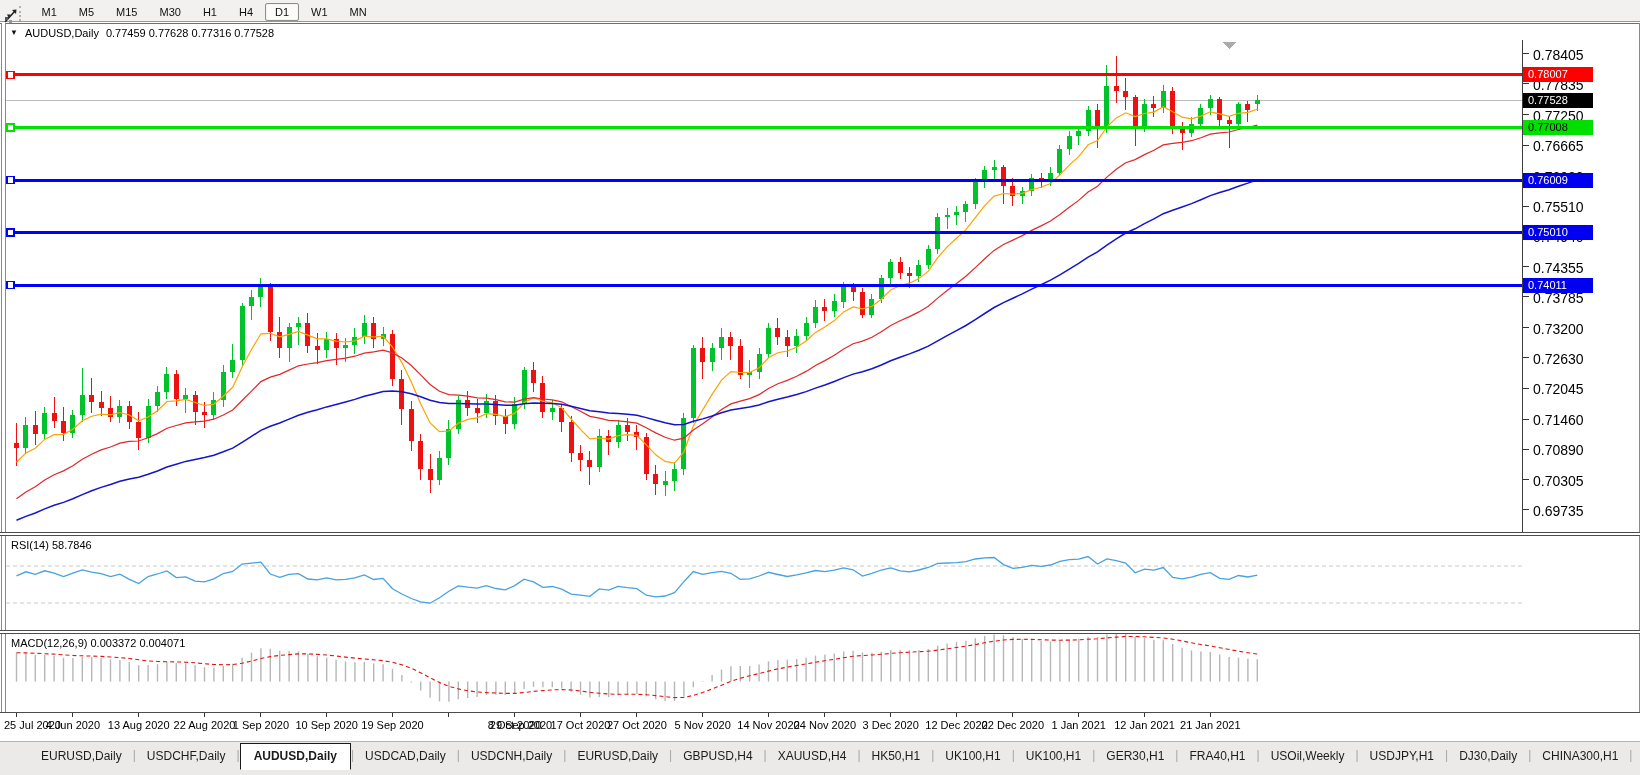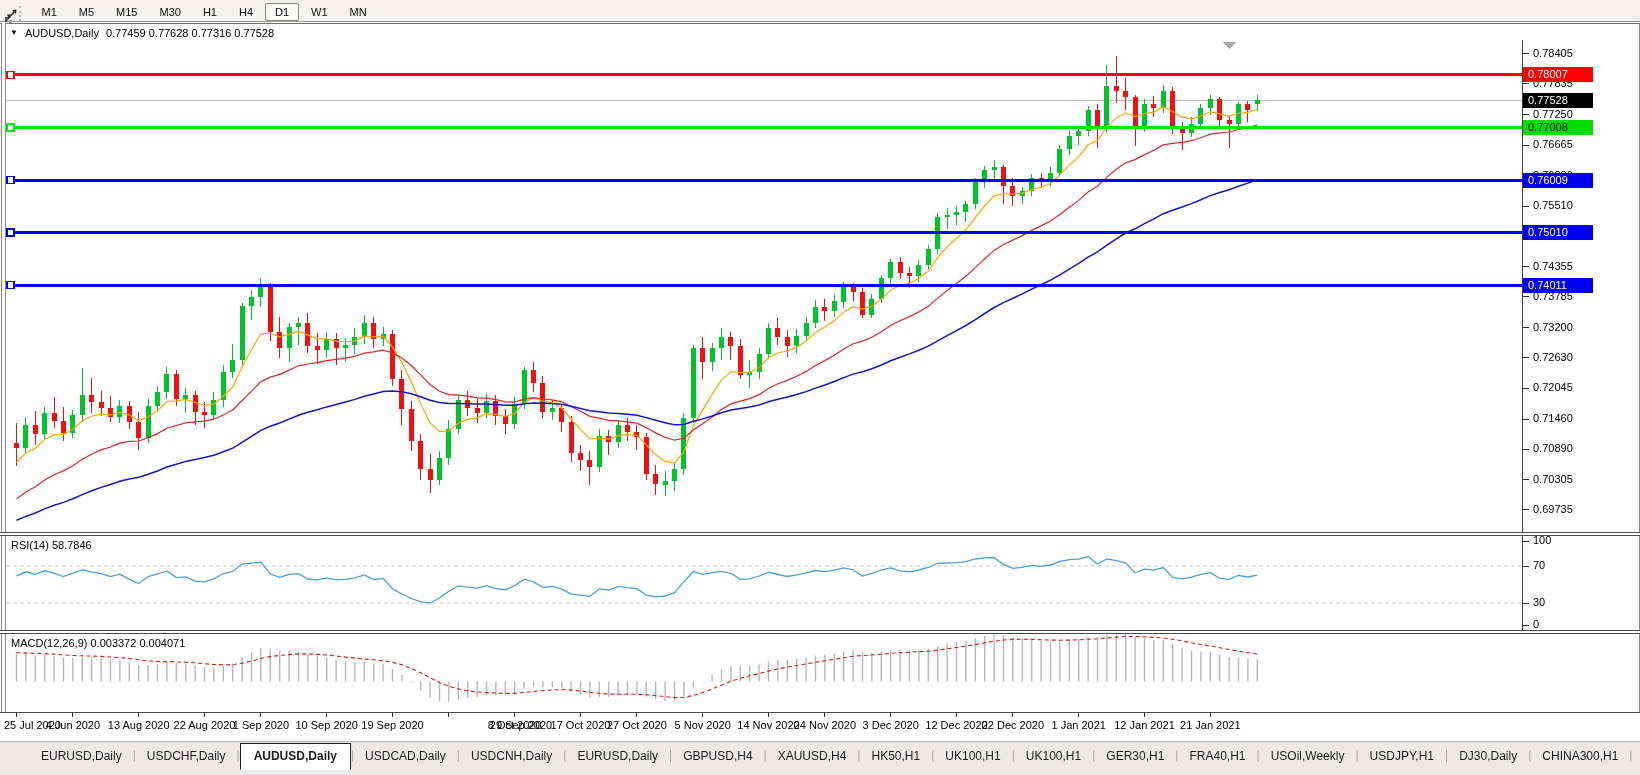--- a/index.html
+++ b/index.html
@@ -25,21 +25,21 @@
   svg{position:absolute;display:block;}
   #main-plot{top:40px;left:6px;}
   #rsi-plot{top:536px;left:6px;}
   #macd-plot{top:634px;left:6px;}
   .splitter{position:absolute;left:0;width:1640px;height:4px;background:#fff;border-top:1px solid #4c4c4c;border-bottom:1px solid #4c4c4c;box-sizing:border-box;}
   .bottom-line{position:absolute;left:0;top:712px;width:1640px;height:0;border-top:1px solid #4c4c4c;}
   .pane-label{position:absolute;left:11px;font-size:11px;color:#000;z-index:3;}
   
   .axis-col{position:absolute;left:1522px;width:118px;border-left:1px solid #3e3e3e;box-sizing:border-box;background:transparent;z-index:2;}
   .tick-dash{position:absolute;left:0;width:6px;height:1px;background:#333;}
-  .axis-label{position:absolute;left:10px;font-size:11px;color:#000;white-space:nowrap;}
+  .axis-label{position:absolute;left:10px;font-size:14px;color:#000;white-space:nowrap;}
   .axis-box{position:absolute;left:0;width:70px;height:15px;font-size:11px;line-height:15px;padding-left:5px;box-sizing:border-box;white-space:nowrap;z-index:4;}
   
   .date-row{position:absolute;top:713px;left:0;width:1640px;height:28px;background:#fff;}
   .date-tick{position:absolute;top:0;width:1px;height:4px;background:#333;}
   .date-label{position:absolute;top:6px;font-size:11px;color:#000;white-space:nowrap;transform:translateX(-50%);}
   .date-label.first{transform:none;}
   
   .tab-bar{position:absolute;top:741px;left:0;width:1640px;height:34px;background:#eceae8;
            border-top:1px solid #b5b3b0;display:flex;align-items:flex-start;padding-left:30px;box-sizing:border-box;overflow:hidden;}
   .tab{font-size:12px;color:#1c1c1c;padding:5px 11px 4px;margin-top:2px;white-space:nowrap;cursor:default;text-align:right;}
@@ -550,30 +550,20 @@
       <div class="axis-label" style="top: 432.986px;">0.70305</div>
       <div class="tick-dash" style="top: 469.464px;"></div>
       <div class="axis-label" style="top: 462.964px;">0.69735</div>
       <div class="axis-box" style="top: 27.4212px; background: rgb(255, 0, 0); color: rgb(255, 255, 255);">0.78007</div>
       <div class="axis-box" style="top: 79.9608px; background: rgb(0, 223, 0); color: rgb(0, 0, 0);">0.77008</div>
       <div class="axis-box" style="top: 132.5px; background: rgb(0, 0, 240); color: rgb(255, 255, 255);">0.76009</div>
       <div class="axis-box" style="top: 185.04px; background: rgb(0, 0, 240); color: rgb(255, 255, 255);">0.75010</div>
       <div class="axis-box" style="top: 237.58px; background: rgb(0, 0, 240); color: rgb(255, 255, 255);">0.74011</div>
       <div class="axis-box" style="top: 52.6129px; background: rgb(0, 0, 0); color: rgb(255, 255, 255);">0.77528</div>
     </div>
-  <div class="axis-col" id="rsi-axis" style="top:536px;height:94px;">
-      <div class="tick-dash" style="top: 4.5px;"></div>
-      <div class="axis-label" style="top: -2px;">100</div>
-      <div class="tick-dash" style="top: 29.5px;"></div>
-      <div class="axis-label" style="top: 23px;">70</div>
-      <div class="tick-dash" style="top: 66.5px;"></div>
-      <div class="axis-label" style="top: 60px;">30</div>
-      <div class="tick-dash" style="top: 88.5px;"></div>
-      <div class="axis-label" style="top: 82px;">0</div>
-    </div>
 
   <div class="date-row" id="date-row">
       <div class="date-tick" style="left: 16px;"></div>
       <div class="date-label first" style="left: 4px;">25 Jul 2020</div>
       <div class="date-tick" style="left: 72.4px;"></div>
       <div class="date-label" style="left: 72.9px;">4 Jun 2020</div>
       <div class="date-tick" style="left: 138.2px;"></div>
       <div class="date-label" style="left: 138.7px;">13 Aug 2020</div>
       <div class="date-tick" style="left: 204px;"></div>
       <div class="date-label" style="left: 204.5px;">22 Aug 2020</div>

